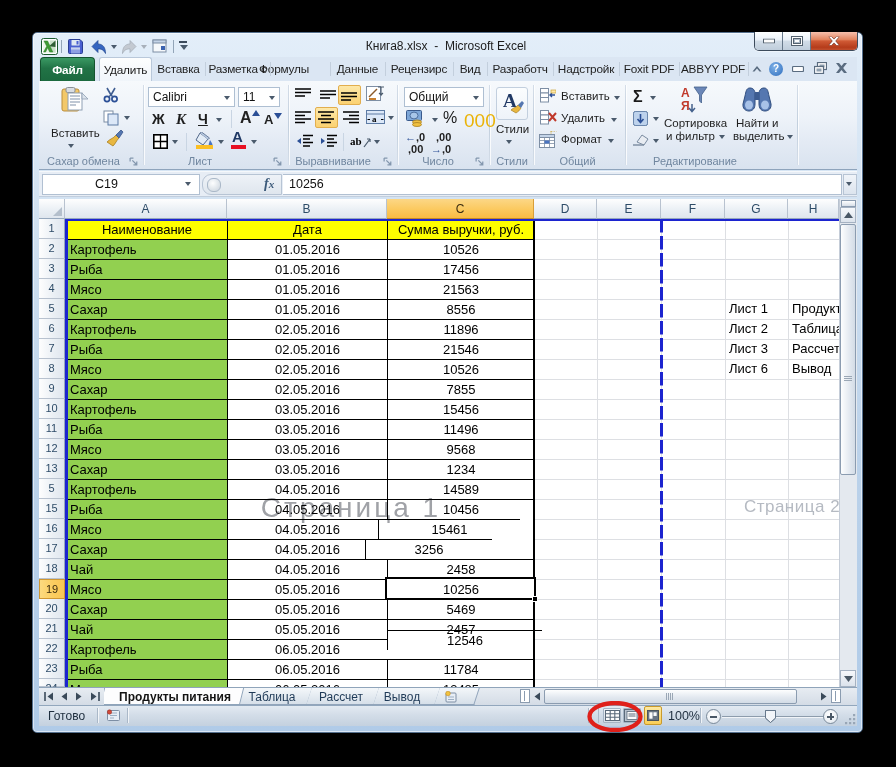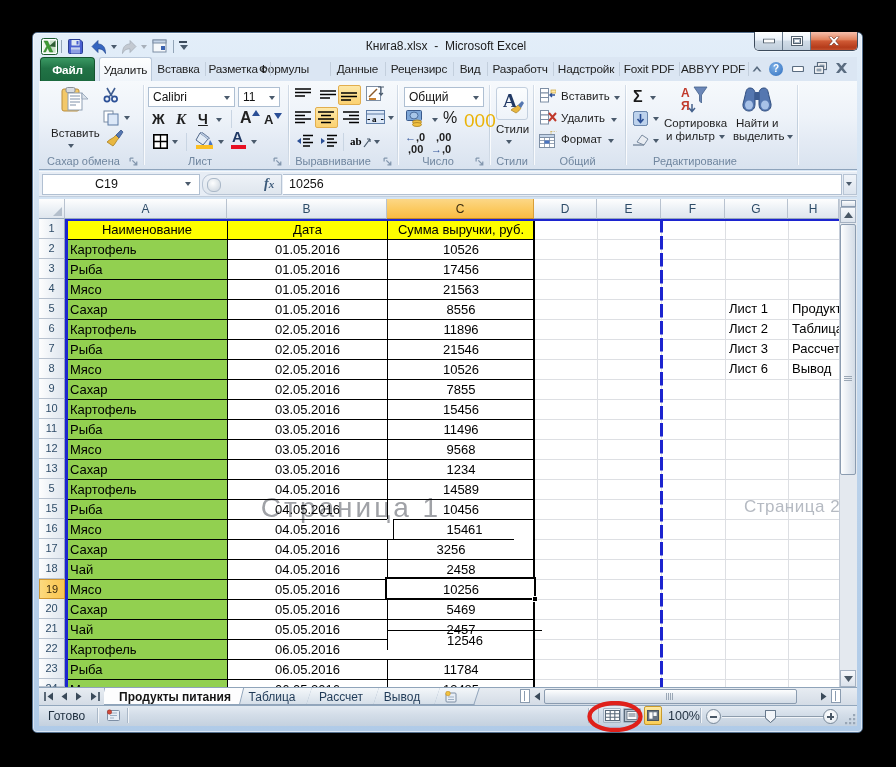--- a/index.html
+++ b/index.html
@@ -524,24 +524,24 @@
 <div class="tc" style="left:227px;top:459px;width:160px;height:20px;max-height:20px">03.05.2016</div>
 <div class="tc" style="left:387px;top:459px;width:147px;height:20px;max-height:20px">1234</div>
 <div class="tc green ta-l" style="left:66px;top:479px;width:161px;height:20px;max-height:20px">Картофель</div>
 <div class="tc" style="left:227px;top:479px;width:160px;height:20px;max-height:20px">04.05.2016</div>
 <div class="tc" style="left:387px;top:479px;width:147px;height:20px;max-height:20px">14589</div>
 <div class="tc green ta-l" style="left:66px;top:499px;width:161px;height:20px;max-height:20px">Рыба</div>
 <div class="tc" style="left:227px;top:499px;width:160px;height:20px;max-height:20px">04.05.2016</div>
 <div class="tc" style="left:387px;top:499px;width:147px;height:20px;max-height:20px">10456</div>
 <div class="tc green ta-l" style="left:66px;top:519px;width:161px;height:20px;max-height:20px">Мясо</div>
 <div class="tc" style="left:227px;top:519px;width:160px;height:20px;max-height:20px">04.05.2016</div>
-<div class="tc" style="left:393px;top:519px;width:142px;height:20px;max-height:20px">15461</div>
+<div class="tc" style="left:378px;top:519px;width:142px;height:20px;max-height:20px">15461</div>
 <div class="tc green ta-l" style="left:66px;top:539px;width:161px;height:20px;max-height:20px">Сахар</div>
 <div class="tc" style="left:227px;top:539px;width:160px;height:20px;max-height:20px">04.05.2016</div>
-<div class="tc" style="left:387px;top:539px;width:127px;height:20px;max-height:20px">3256</div>
+<div class="tc" style="left:365px;top:539px;width:127px;height:20px;max-height:20px">3256</div>
 <div class="tc green ta-l" style="left:66px;top:559px;width:161px;height:20px;max-height:20px">Чай</div>
 <div class="tc" style="left:227px;top:559px;width:160px;height:20px;max-height:20px">04.05.2016</div>
 <div class="tc" style="left:387px;top:559px;width:147px;height:20px;max-height:20px">2458</div>
 <div class="tc green ta-l" style="left:66px;top:579px;width:161px;height:20px;max-height:20px">Мясо</div>
 <div class="tc" style="left:227px;top:579px;width:160px;height:20px;max-height:20px">05.05.2016</div>
 <div class="tc" style="left:387px;top:579px;width:147px;height:20px;max-height:20px">10256</div>
 <div class="tc green ta-l" style="left:66px;top:599px;width:161px;height:20px;max-height:20px">Сахар</div>
 <div class="tc" style="left:227px;top:599px;width:160px;height:20px;max-height:20px">05.05.2016</div>
 <div class="tc" style="left:387px;top:599px;width:147px;height:20px;max-height:20px">5469</div>
 <div class="tc green ta-l" style="left:66px;top:619px;width:161px;height:20px;max-height:20px">Чай</div>

